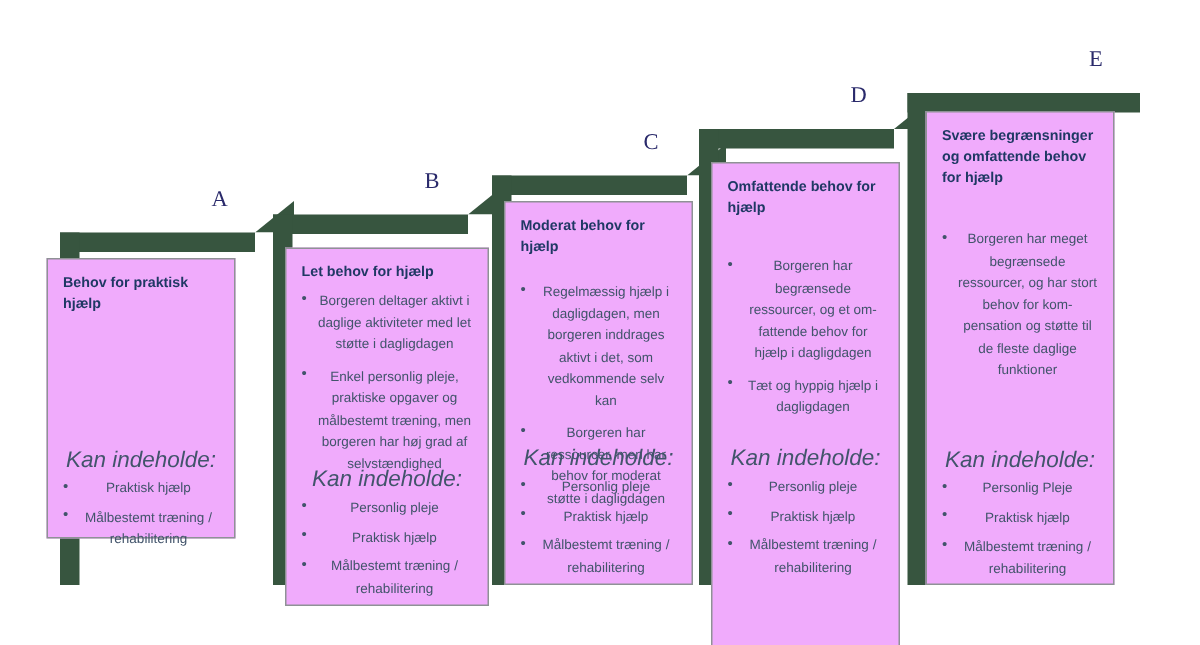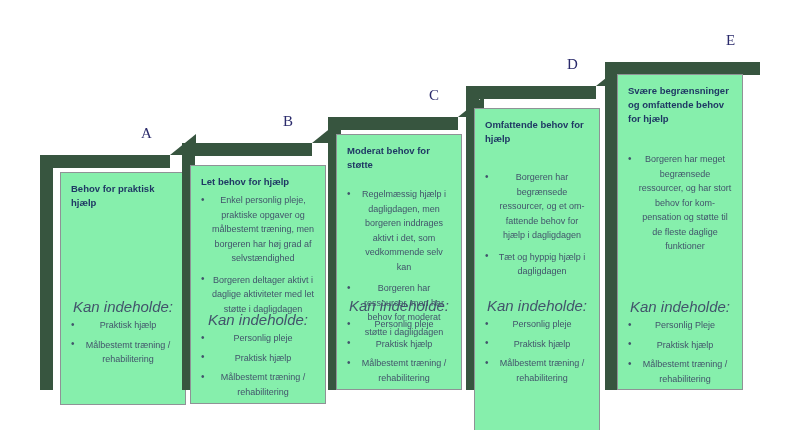--- a/index.html
+++ b/index.html
@@ -44,21 +44,21 @@
     position:absolute;
     top:-30px;
     font-size:15px;
     font-weight:400;
     color:#2A2A6B;
     font-family:"Liberation Serif", serif;
     letter-spacing:0px;
   }
   .card{
     position:absolute;
-    background:#86efac;
+    background:#f0abfc;
     border:1px solid #8f9296;
     box-sizing:border-box;
     padding:9px 10px 8px 10px;
   }
   .card .title{
     font-size:9.5px;
     font-weight:bold;
     color:#1F3864;
     line-height:14px;
     margin:0 0 4px 0;
@@ -107,21 +107,21 @@
 <div id="stairs">
 
   <div class="step" style="left:40px; top:155px; width:130px; height:235px;">
     <div class="bar-top" style="width:130px;"></div>
     <div class="bar-left" style="height:235px;"></div>
     <svg class="tri" style="left:130px;" viewBox="0 0 26 21" preserveAspectRatio="none">
       <polygon points="26,0 26,21 0,21" fill="#37553F"></polygon>
     </svg>
     <div class="letter" style="left:101px;">A</div>
   </div>
-  <div class="card" style="left:60px; top:172px; width:126px; height:233px;">
+  <div class="card" style="left:31px; top:172px; width:126px; height:187px;">
     <p class="title">Behov for praktisk hjælp</p>
     <ul></ul>
     <div class="lower" style="top:127px;">
       <p class="kan">Kan indeholde:</p>
       <ul class="kanlist">
         <li>Praktisk hjælp</li>
         <li>Målbestemt træning / rehabilitering</li>
       </ul>
     </div>
   </div>
@@ -130,43 +130,43 @@
     <div class="bar-top" style="width:130px;"></div>
     <div class="bar-left" style="height:247px;"></div>
     <svg class="tri" style="left:130px;" viewBox="0 0 26 21" preserveAspectRatio="none">
       <polygon points="26,0 26,21 0,21" fill="#37553F"></polygon>
     </svg>
     <div class="letter" style="left:101px;">B</div>
   </div>
   <div class="card" style="left:190px; top:165px; width:136px; height:239px;">
     <p class="title">Let behov for hjælp</p>
     <ul>
+      <li>Borgeren deltager aktivt i daglige aktiviteter med let støtte i dagligdagen</li>
       <li>Enkel personlig pleje, prak­tiske opgaver og målbe­stemt træning, men borge­ren har høj grad af selv­stændighed</li>
-      <li>Borgeren deltager aktivt i daglige aktiviteter med let støtte i dagligdagen</li>
     </ul>
     <div class="lower" style="top:147px;">
       <p class="kan">Kan indeholde:</p>
       <ul class="kanlist">
         <li>Personlig pleje</li>
         <li>Praktisk hjælp</li>
         <li>Målbestemt træning / rehabilitering</li>
       </ul>
     </div>
   </div>
 
   <div class="step" style="left:328px; top:117px; width:130px; height:273px;">
     <div class="bar-top" style="width:130px;"></div>
     <div class="bar-left" style="height:273px;"></div>
     <svg class="tri" style="left:130px;" viewBox="0 0 26 21" preserveAspectRatio="none">
       <polygon points="26,0 26,21 0,21" fill="#37553F"></polygon>
     </svg>
     <div class="letter" style="left:101px;">C</div>
   </div>
   <div class="card" style="left:336px; top:134px; width:126px; height:256px;">
-    <p class="title">Moderat behov for støtte</p>
+    <p class="title">Moderat behov for hjælp</p>
     <ul style="margin-top:15px;">
       <li>Regelmæssig hjælp i dag­ligdagen, men borgeren inddrages aktivt i det, som vedkommende selv kan</li>
       <li>Borgeren har ressourcer, men har behov for mode­rat støtte i dagligdagen</li>
     </ul>
     <div class="lower" style="top:164px;">
       <p class="kan">Kan indeholde:</p>
       <ul class="kanlist">
         <li>Personlig pleje</li>
         <li>Praktisk hjælp</li>
         <li>Målbestemt træning / rehabilitering</li>

